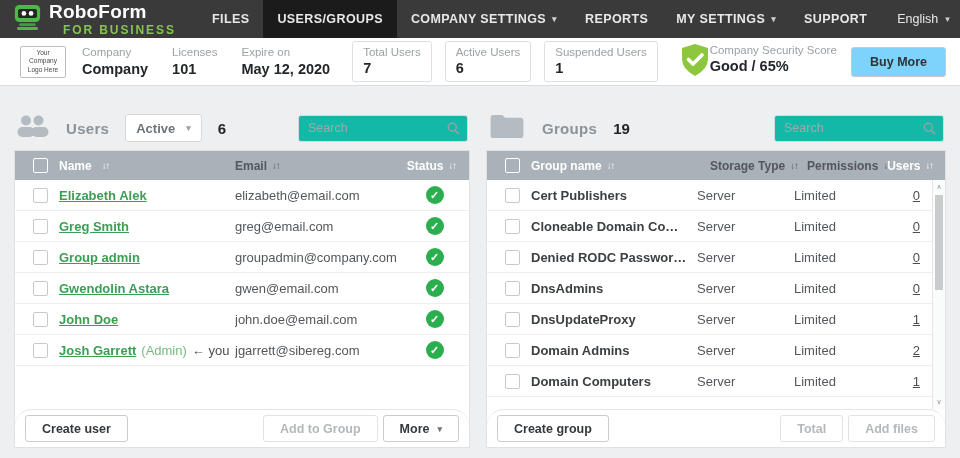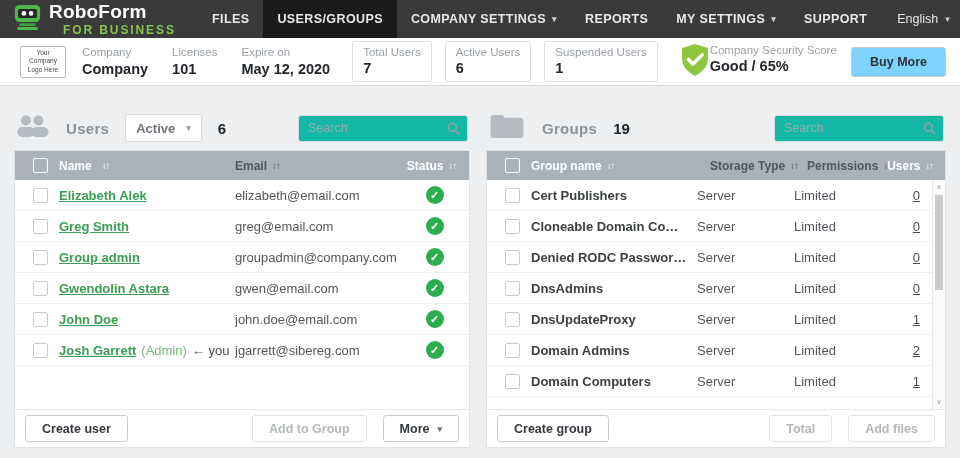--- a/index.html
+++ b/index.html
@@ -71,21 +71,21 @@
   .col-perms { width:93px; flex-shrink:0; color:#53575b; }
   .col-gusers { width:45px; flex-shrink:0; display:flex; justify-content:flex-end; padding-right:12px; }
   .users-link { color:#4a4e52; text-decoration:underline; cursor:pointer; }
 
   .scrollbar { position:absolute; top:0; right:0; bottom:0; width:13px; background:#fafbfb; border-left:1px solid #e4e6e8; }
   .s-arrow { position:absolute; left:0; right:0; text-align:center; font-size:7px; color:#8e959b; cursor:pointer; }
   .s-arrow.up { top:3px; }
   .s-arrow.down { bottom:3px; }
   .s-thumb { position:absolute; left:2px; right:2px; top:15px; height:95px; background:#c9cbcd; cursor:pointer; }
 
-  .tfoot { height:38px; border-top:1px solid #e3e5e7; display:flex; align-items:center; padding:0 10px; gap:16px; flex-shrink:0; background:#fff; }
+  .tfoot { height:38px; border-top:1px solid #e3e5e7; display:flex; align-items:center; padding:0 10px; gap:5px; flex-shrink:0; background:#fff;border-radius:17px; }
   .btn { height:27px; padding:0 16px; background:#fff; border:1px solid #c9cdd0; border-radius:3px; font-size:12.5px; font-weight:700; color:#35393d; font-family:inherit; display:flex; align-items:center; gap:8px; cursor:pointer; white-space:nowrap; }
   .btn.disabled { color:#b4b8bb; border-color:#e0e3e5; cursor:default; }
   .btn .caret { color:#6d7378; }
   .spacer { flex:1; }
 </style>
 </head>
 <body>
 
 <header class="topnav">
   <div class="brand">

